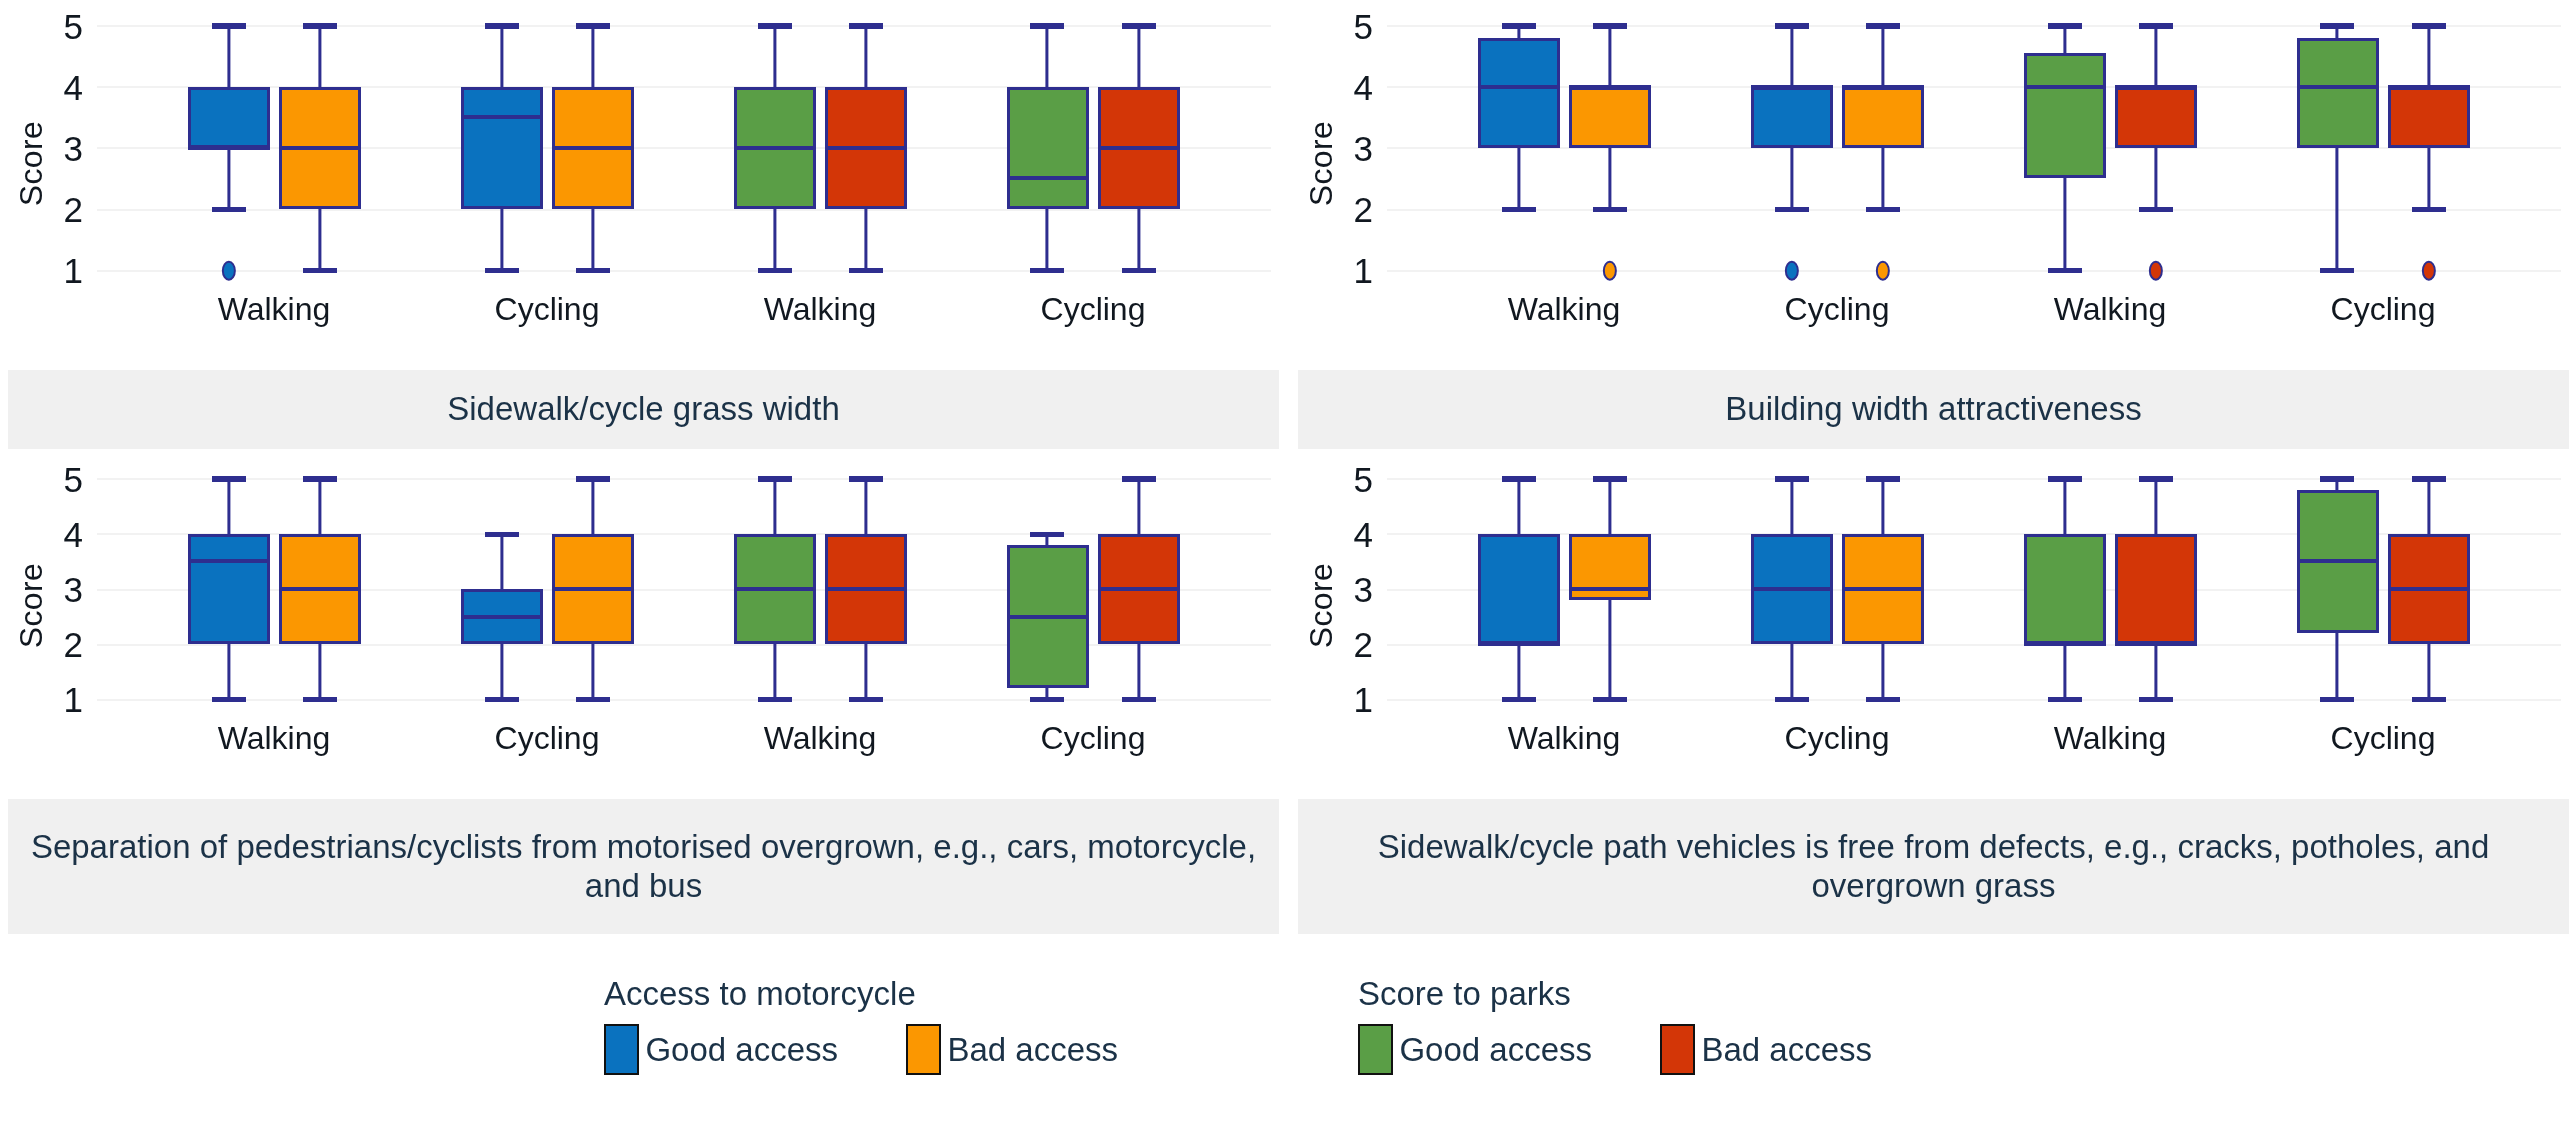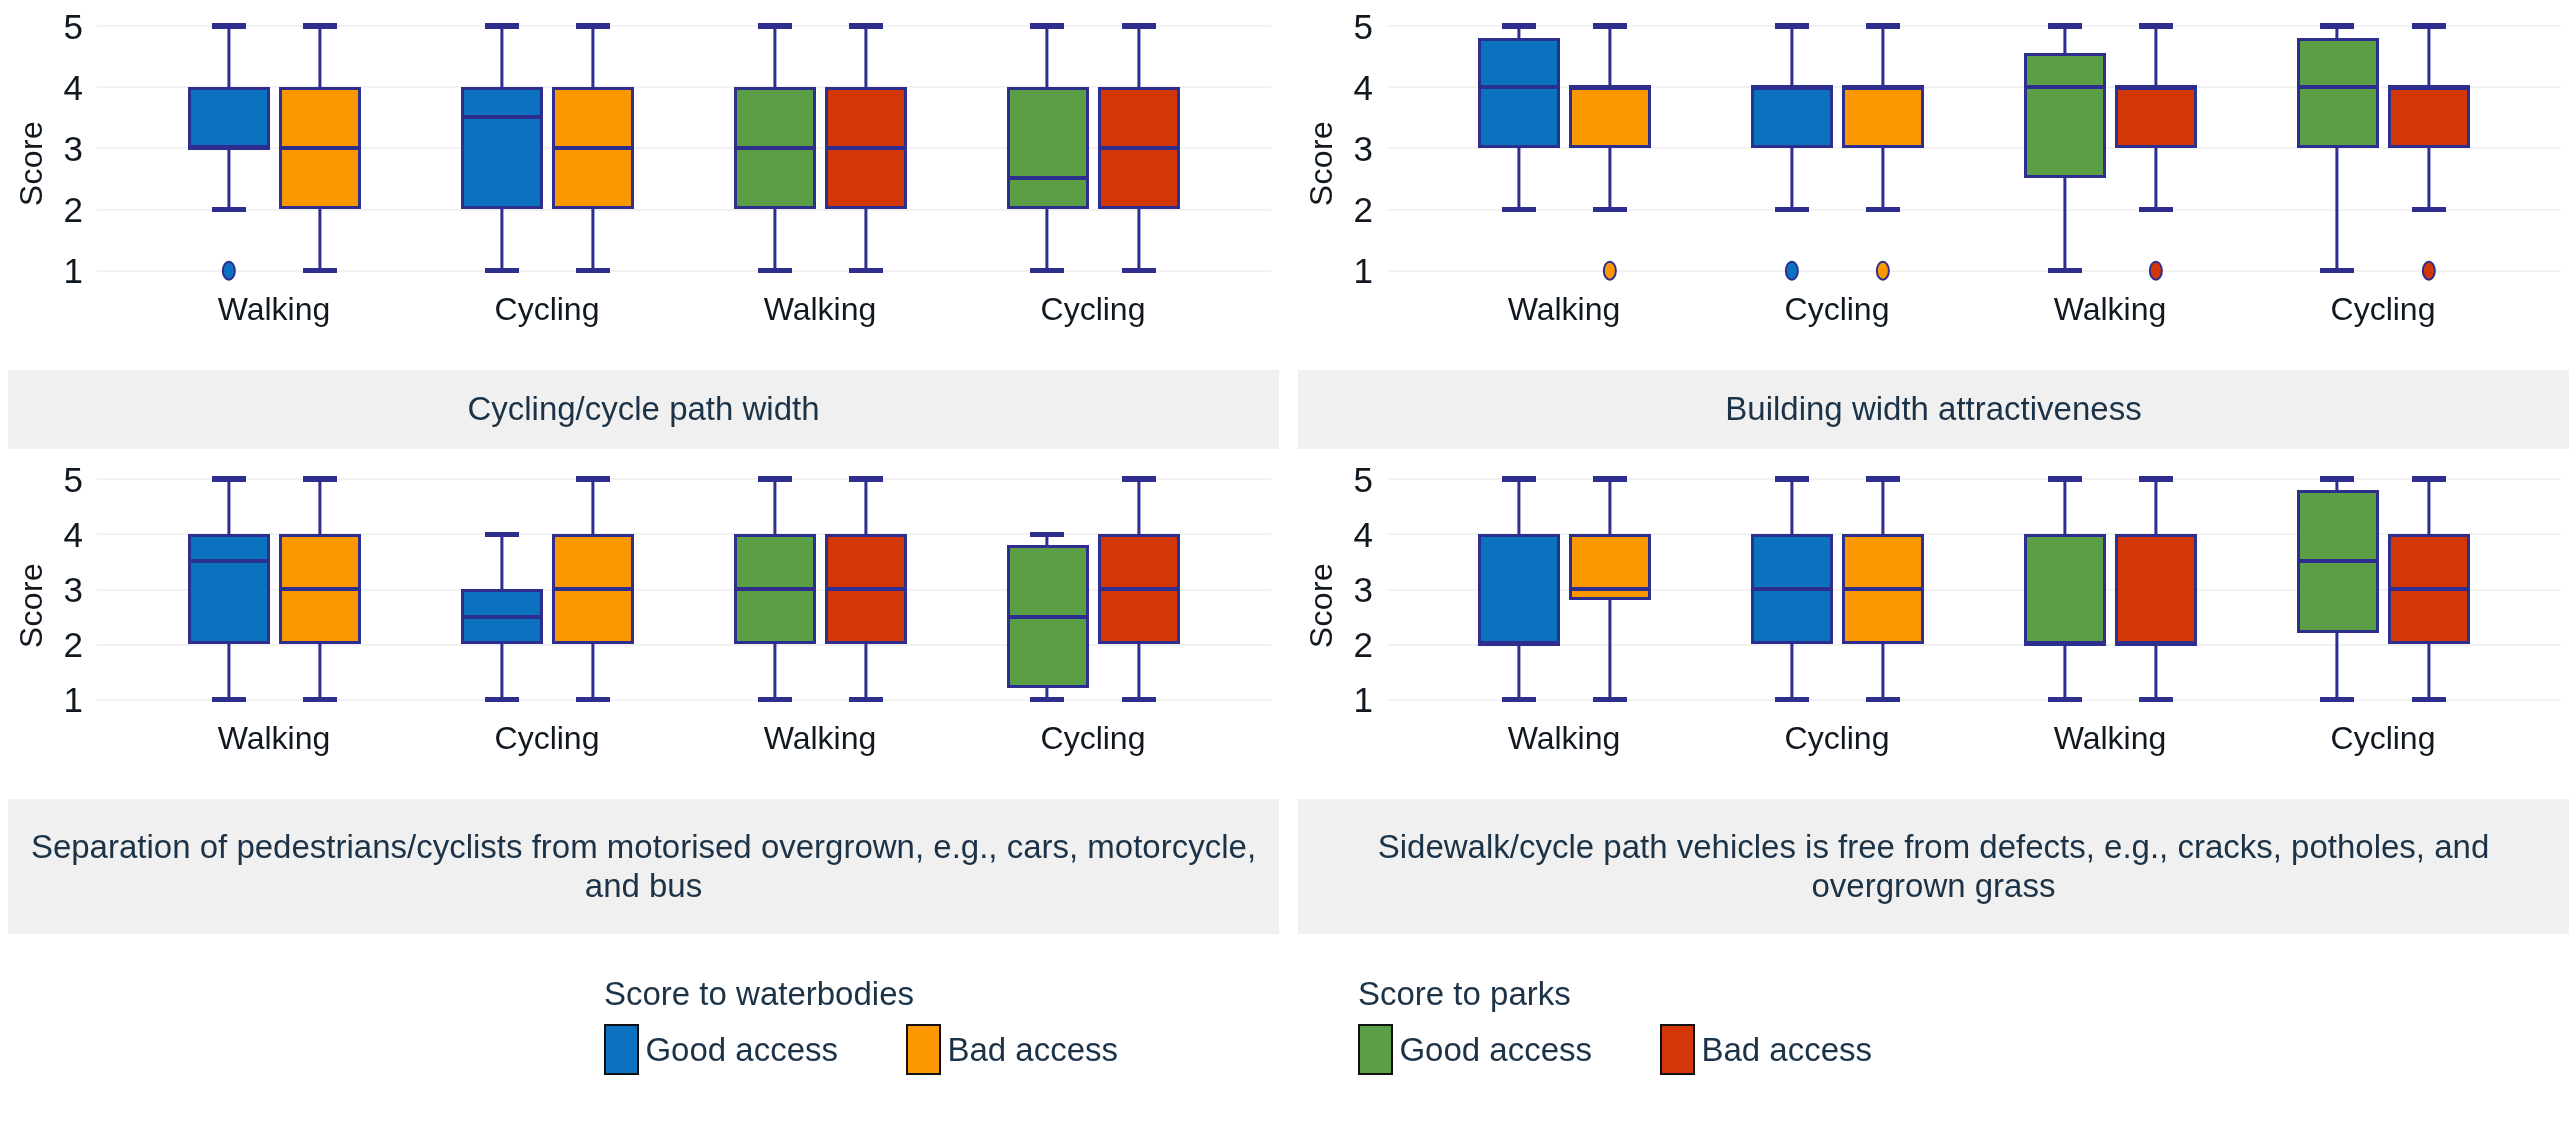--- a/index.html
+++ b/index.html
@@ -196,21 +196,21 @@
       <div class="ytick" style="top: 17.5px; left: 43px;">5</div>
       <div class="ytick" style="top: 79px; left: 43px;">4</div>
       <div class="ytick" style="top: 140px; left: 43px;">3</div>
       <div class="ytick" style="top: 201px; left: 43px;">2</div>
       <div class="ytick" style="top: 262px; left: 43px;">1</div>
       <div class="xtick" style="left: 266px; top: 283px;">Walking</div>
       <div class="xtick" style="left: 539px; top: 283px;">Cycling</div>
       <div class="xtick" style="left: 812px; top: 283px;">Walking</div>
       <div class="xtick" style="left: 1085px; top: 283px;">Cycling</div>
     </div>
-    <div class="strip" style="left: 8px; top: 370px; width: 1271px; height: 79px; background: rgb(240, 240, 240); color: rgb(27, 50, 71);">Cycling/cycle path width</div>
+    <div class="strip" style="left: 8px; top: 370px; width: 1271px; height: 79px; background: rgb(240, 240, 240); color: rgb(27, 50, 71);">Sidewalk/cycle grass width</div>
     <div class="panel" style="left: 1298px; top: 8px; width: 1271px; height: 442px;">
       <div class="ylabel" style="height: 276px; top: 17.5px;">
         <span>Score</span>
       </div>
       <div class="canvas" style="left: 89px; top: 17.5px; width: 1174px; height: 245px;">
         <div class="gridline" style="top: -0.8px; background: rgb(242, 242, 242);"></div>
         <div class="gridline" style="top: 60px; background: rgb(242, 242, 242);"></div>
         <div class="gridline" style="top: 121px; background: rgb(242, 242, 242);"></div>
         <div class="gridline" style="top: 183px; background: rgb(242, 242, 242);"></div>
         <div class="gridline" style="top: 244px; background: rgb(242, 242, 242);"></div>
@@ -437,21 +437,21 @@
       <div class="ytick" style="top: 128px; left: 43px;">3</div>
       <div class="ytick" style="top: 183px; left: 43px;">2</div>
       <div class="ytick" style="top: 238px; left: 43px;">1</div>
       <div class="xtick" style="left: 266px; top: 259px;">Walking</div>
       <div class="xtick" style="left: 539px; top: 259px;">Cycling</div>
       <div class="xtick" style="left: 812px; top: 259px;">Walking</div>
       <div class="xtick" style="left: 1085px; top: 259px;">Cycling</div>
     </div>
     <div class="strip" style="left: 1298px; top: 799px; width: 1271px; height: 135px; background: rgb(240, 240, 240); color: rgb(27, 50, 71);">Sidewalk/cycle path vehicles is free from defects, e.g., cracks, potholes, and overgrown grass</div>
     <div class="legend" style="left: 604px; top: 975px;">
-      <div class="legend-title" style="color: rgb(27, 50, 71);">Score to waterbodies</div>
+      <div class="legend-title" style="color: rgb(27, 50, 71);">Access to motorcycle</div>
       <div class="legend-row">
         <div class="legend-item">
           <div class="swatch" style="background: rgb(10, 114, 191);"></div>
           <div class="legend-label" style="color: rgb(27, 50, 71);">Good access</div>
         </div>
         <div class="legend-gap"></div>
         <div class="legend-item">
           <div class="swatch" style="background: rgb(251, 151, 1);"></div>
           <div class="legend-label" style="color: rgb(27, 50, 71);">Bad access</div>
         </div>

